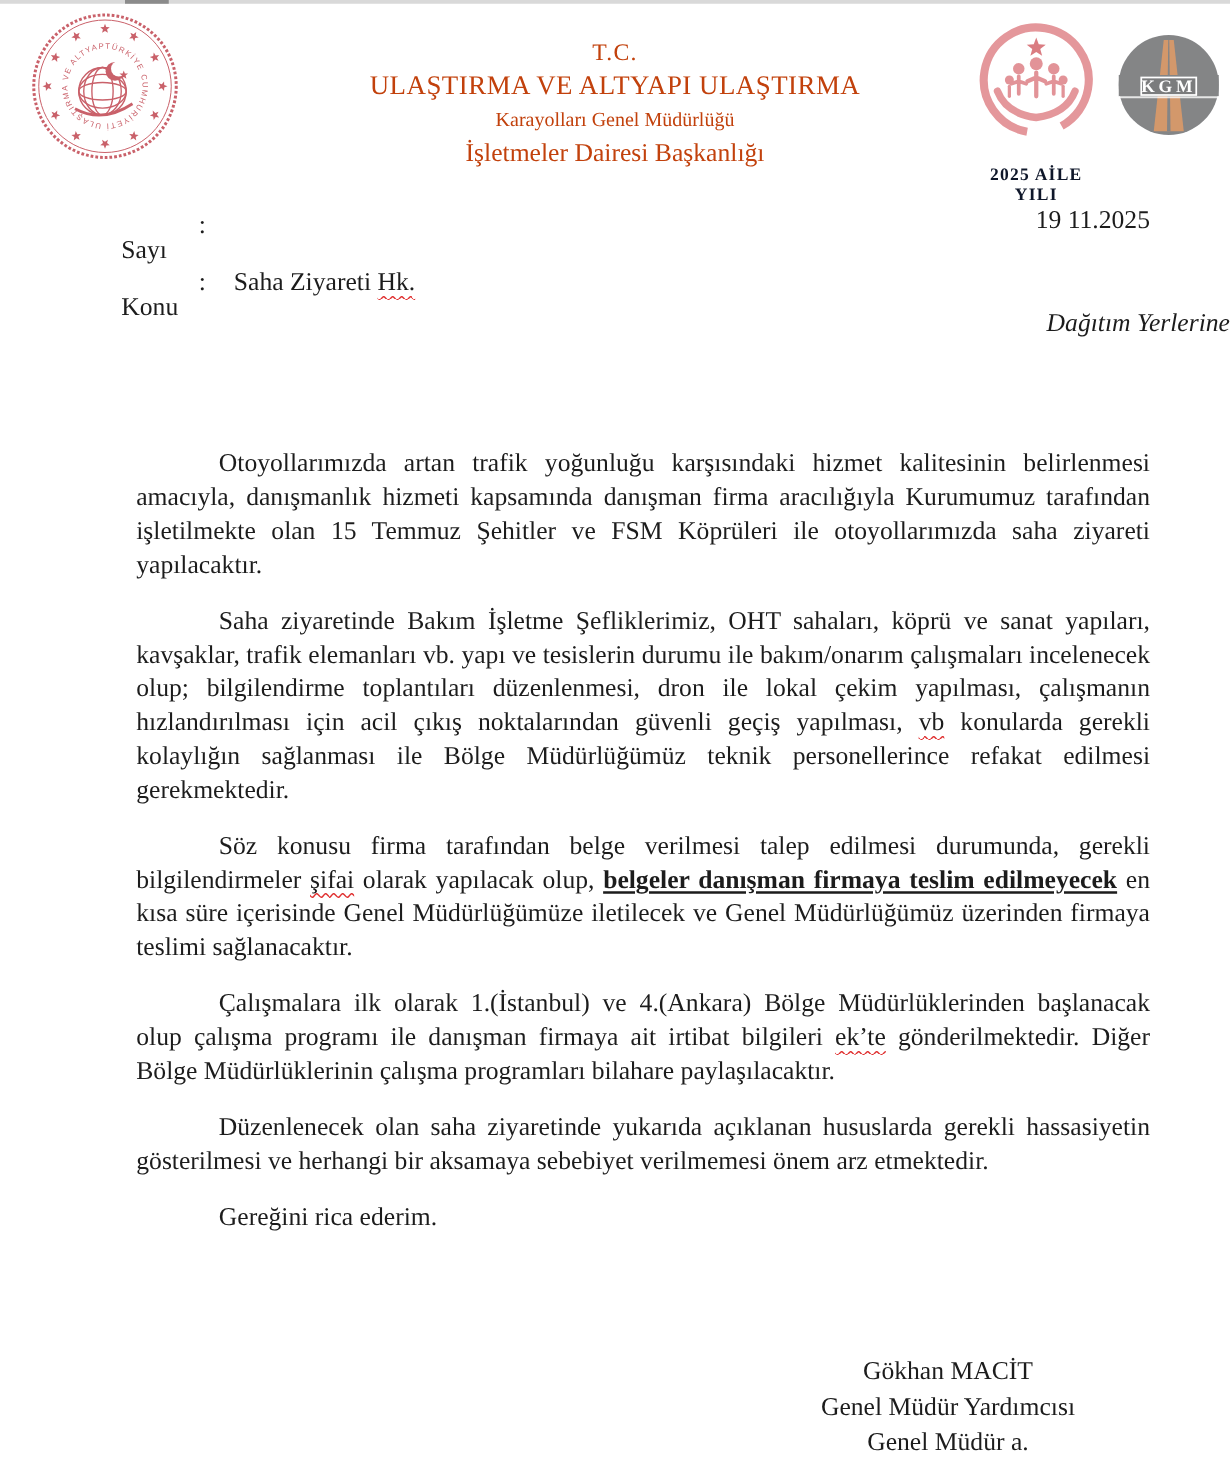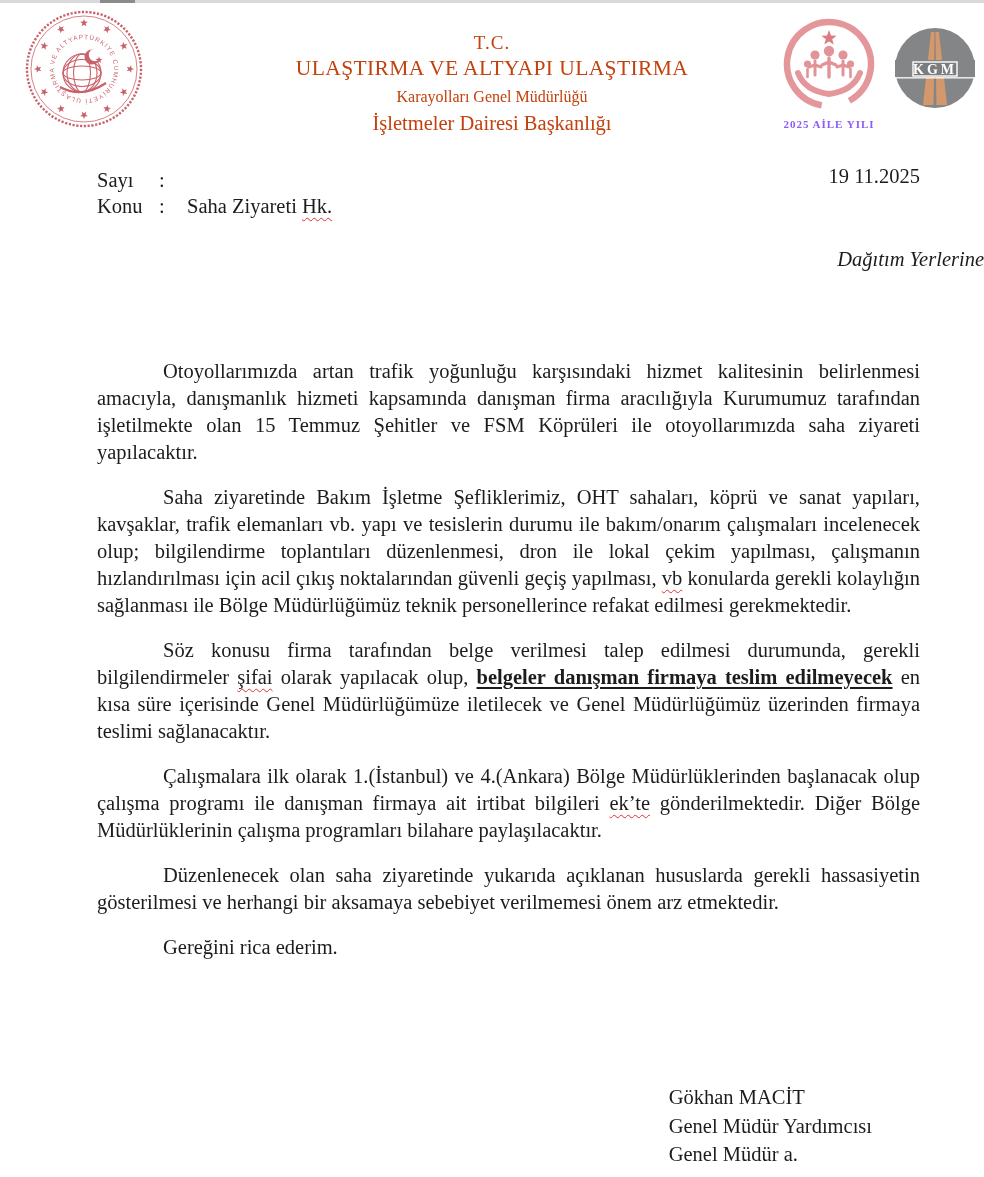--- a/index.html
+++ b/index.html
@@ -14,40 +14,40 @@
 
   
   .seal { position:absolute; left:24px; top:5px; }
   .head-center { position:absolute; left:160px; right:160px; top:31px; text-align:center; color:#c2410c; }
   .head-tc { font-size:19px; line-height:23px; letter-spacing:1px; }
   .head-ministry { font-size:21.5px; line-height:29px; letter-spacing:0.4px; }
   .head-gd { font-size:16px; line-height:27px; }
   .head-dept { font-size:20.5px; line-height:27px; }
 
   .aile-logo { position:absolute; left:779px; top:17px; width:100px; text-align:center; }
-  .aile-caption { margin-top:1px; color:#8b5cf6; font-weight:bold; font-size:11px; letter-spacing:1px; }
+  .aile-caption { margin-top:15px; color:#0f172a; font-weight:bold; font-size:14px; letter-spacing:1px; }
   .kgm-logo { position:absolute; left:893px; top:26px; }
 
   
   .meta { position:absolute; top:167px; left:97px; right:64px; font-size:20.5px; line-height:26px; }
   .meta-row { display:flex; }
-  .meta-label { width:62px; }
+  .meta-label { width:62px;margin-top:20px; }
   .meta-colon { width:28px; }
   .doc-date { position:absolute; right:0; top:-4px; font-size:20.5px; }
 
   .salutation { position:absolute; top:248px; left:0; right:0; text-align:right; font-size:20.5px;font-style:italic; }
 
   
   .body { position:absolute; top:358px; left:97px; width:823px; font-size:20.5px; line-height:27px; text-align:justify; }
-  .body p { margin:0 0 18px 0; text-indent:66px; }
+  .body p { margin:0 0 18px 12px; text-indent:66px; }
   .sp-err { text-decoration:underline; text-decoration-style:wavy; text-decoration-color:#e03131; text-decoration-thickness:1px; text-underline-offset:4px; }
   .bold-ul { font-weight:bold; text-decoration:underline; text-decoration-thickness:2px; text-underline-offset:3px; }
 
   
-  .signature { position:absolute; top:1083px; right:112px; text-align:left; font-size:20.5px; line-height:28.5px;font-family:Liberation Serif, serif; }
+  .signature { position:absolute; top:1083px; right:124px; text-align:center; font-size:20.5px; line-height:28.5px;font-family:Liberation Serif, serif; }
 
   .seal-ring-text { font-size:6.3px; letter-spacing:1.1px; fill:#c4505a; font-family:"Liberation Sans",sans-serif; }
   .kgm-text { font-size:14px; font-weight:bold; letter-spacing:3px; fill:#ffffff; font-family:"Liberation Serif",serif; }
 </style>
 </head>
 <body>
 
 <div class="page">
 
   <div class="top-edge"></div>

